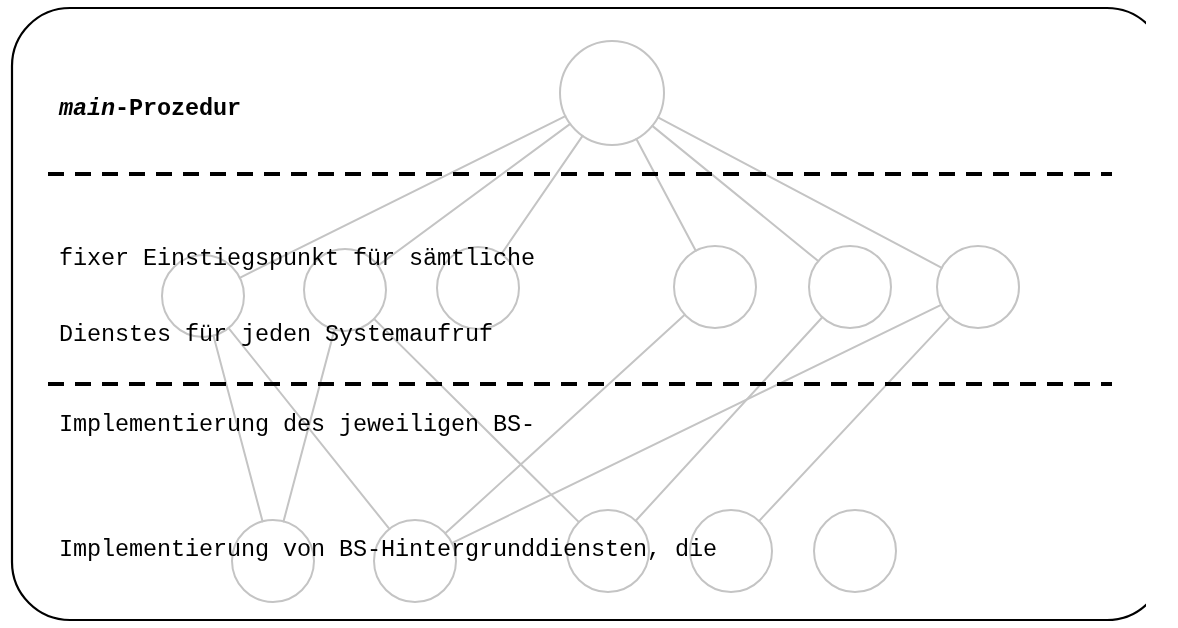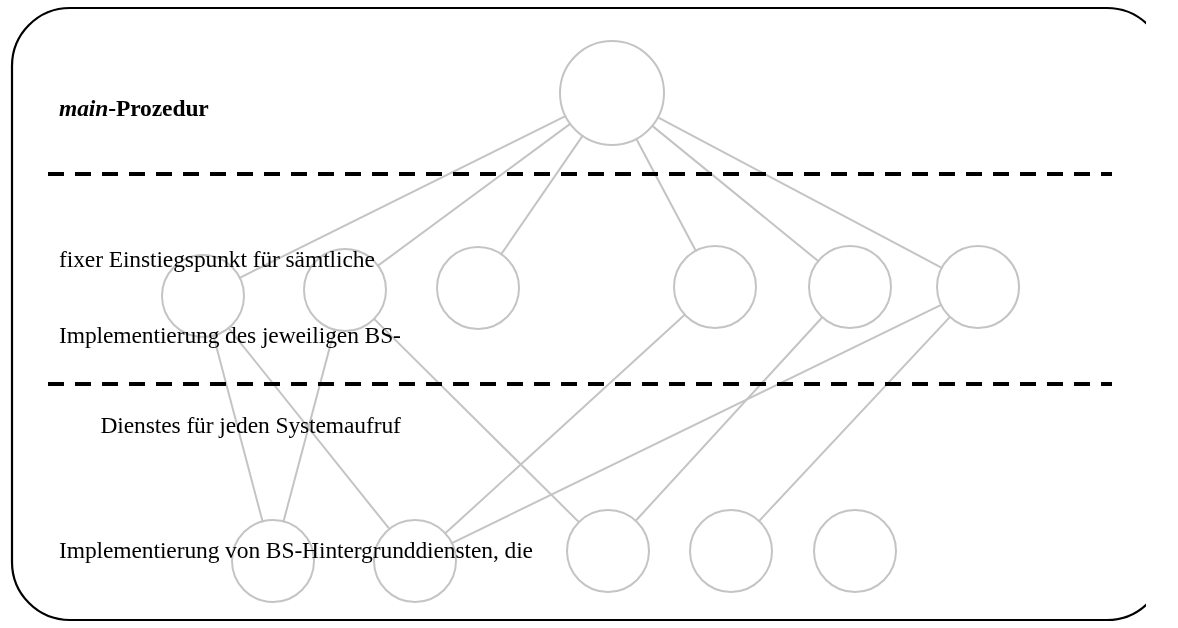--- a/index.html
+++ b/index.html
@@ -6,21 +6,21 @@
     margin: 0;
     padding: 0;
     background: #ffffff;
   }
   #stage {
     position: relative;
     width: 1146px;
     height: 628px;
     background: #ffffff;
     overflow: hidden;
-    font-family: Liberation Serif, serif;
+    font-family: Liberation Mono, monospace;
   }
   #diagram-svg {
     position: absolute;
     left: 0;
     top: 0;
     width: 1178px;
     height: 628px;
   }
   .text-block {
     position: absolute;
@@ -38,21 +38,20 @@
     padding: 0;
   }
   .block-title .ital {
     font-style: italic;
     font-weight: bold;
   }
   .block-body {
     margin: 0;
     padding: 0;
     font-weight: normal;
-    text-align: right;
   }
   .block-body div { line-height: 30px; }
   #main-block   { left: 59px;  top: 33px; }
   #handler-block{ left: 59px;  top: 200px; }
   #utility-block{ left: 59px;  top: 415px; }
 </style>
 </head>
 <body>
 
 <div id="stage">
@@ -99,22 +98,22 @@
 
   <div class="text-block" id="main-block">
     <div class="block-title"><span class="ital">main</span><span>-Prozedur</span></div>
     <div class="block-body">
       <div>fixer Einstiegspunkt für sämtliche</div>
     </div>
   </div>
 
   <div class="text-block" id="handler-block">
     <div class="block-body">
+      <div>Dienstes für jeden Systemaufruf</div>
       <div>Implementierung des jeweiligen BS-</div>
-      <div>Dienstes für jeden Systemaufruf</div>
     </div>
   </div>
 
   <div class="text-block" id="utility-block">
     <div class="block-body">
       <div>Implementierung von BS-Hintergrunddiensten, die</div>
       
       
     </div>
   </div>

